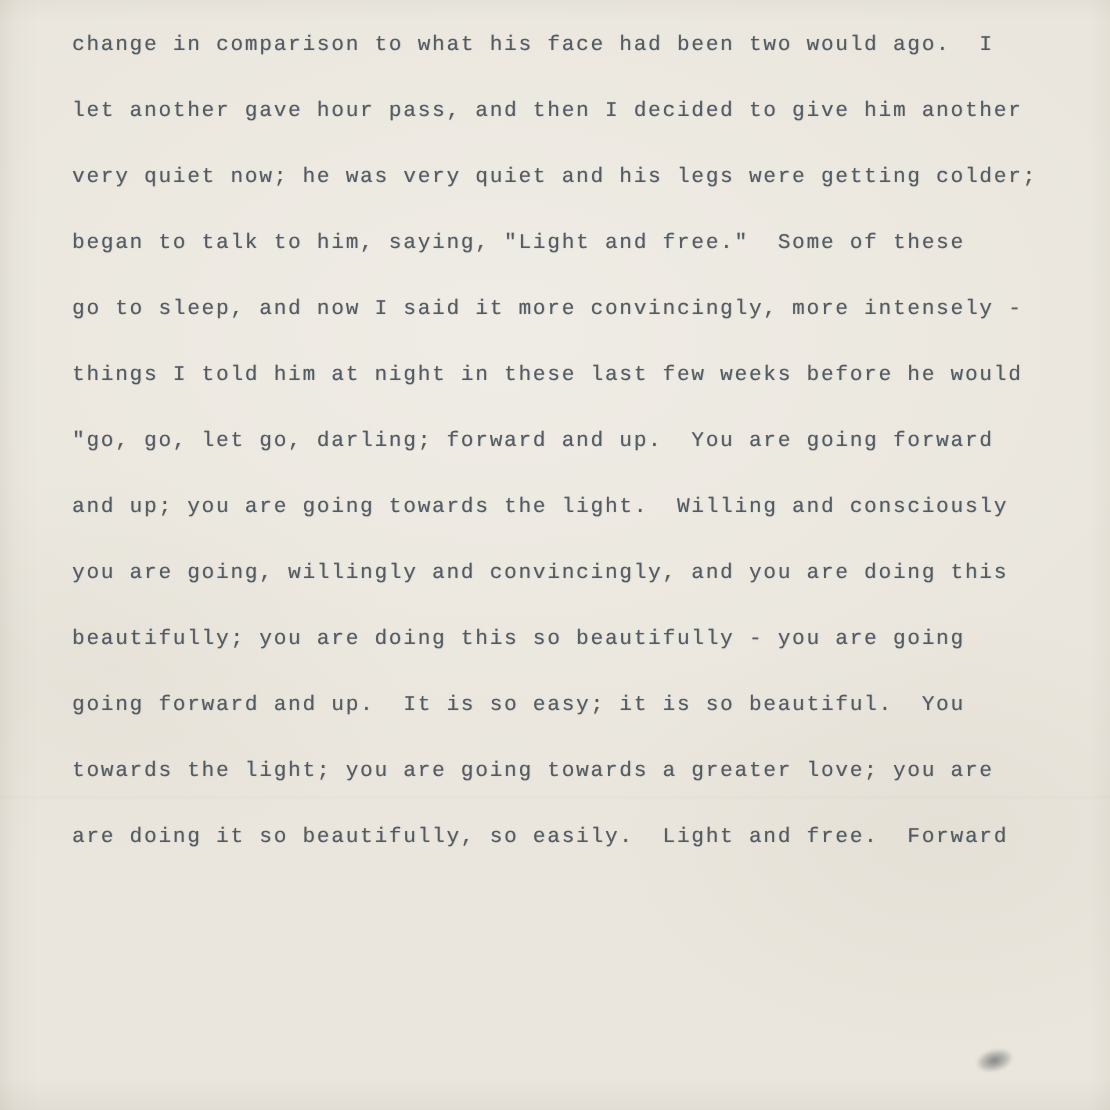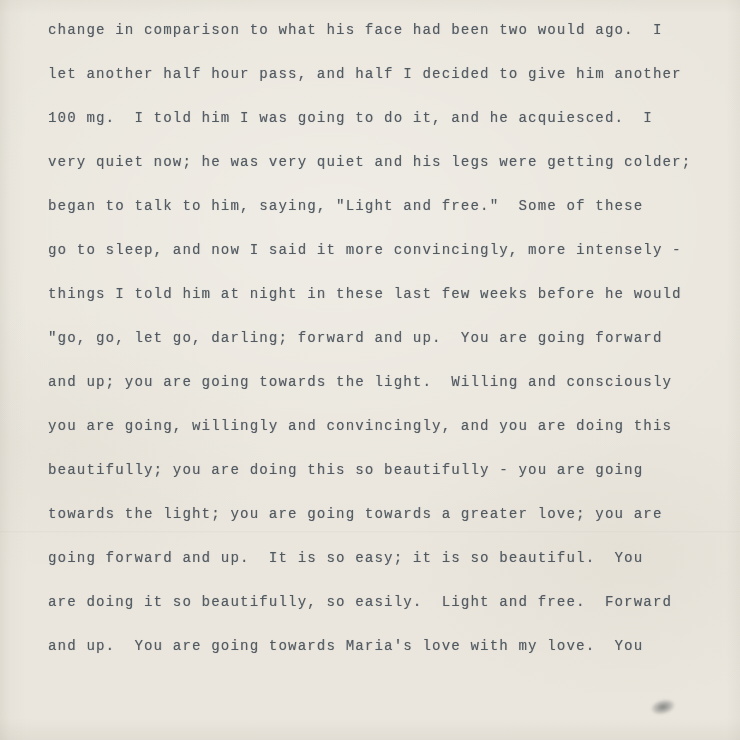--- a/index.html
+++ b/index.html
@@ -64,34 +64,32 @@
   }
 </style>
 </head>
 <body>
 
 <div class="page">
   <div class="crease"></div>
 
   <div class="text-block">
     <div class="text-line">change in comparison to what his face had been two would ago.  I</div>
-    <div class="text-line">let another half hour pass, and half I decided to give him another</div>
-    <div class="text-line">100 mg.  I told him I was going to do it, and he acquiesced.  I</div>
+    <div class="text-line">let another gave hour pass, and then I decided to give him another</div>
     <div class="text-line">very quiet now; he was very quiet and his legs were getting colder;</div>
     <div class="text-line">began to talk to him, saying, "Light and free."  Some of these</div>
     <div class="text-line">go to sleep, and now I said it more convincingly, more intensely -</div>
     <div class="text-line">things I told him at night in these last few weeks before he would</div>
     <div class="text-line">"go, go, let go, darling; forward and up.  You are going forward</div>
     <div class="text-line">and up; you are going towards the light.  Willing and consciously</div>
     <div class="text-line">you are going, willingly and convincingly, and you are doing this</div>
     <div class="text-line">beautifully; you are doing this so beautifully - you are going</div>
+    <div class="text-line">going forward and up.  It is so easy; it is so beautiful.  You</div>
     <div class="text-line">towards the light; you are going towards a greater love; you are</div>
-    <div class="text-line">going forward and up.  It is so easy; it is so beautiful.  You</div>
     <div class="text-line">are doing it so beautifully, so easily.  Light and free.  Forward</div>
-    <div class="text-line">and up.  You are going towards Maria's love with my love.  You</div>
     
     
     
     
     
     
     
     
     
     

